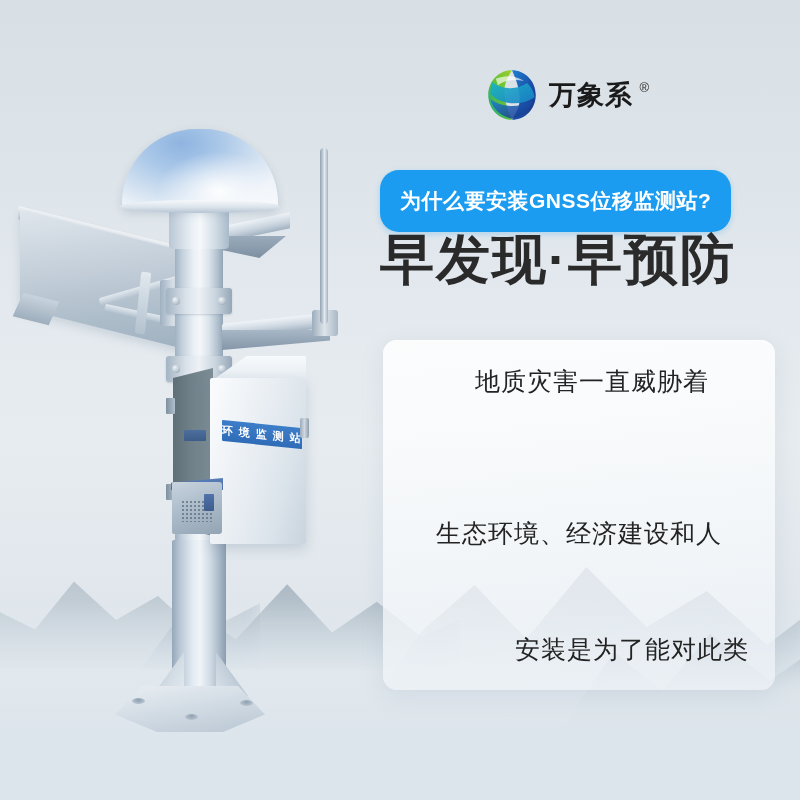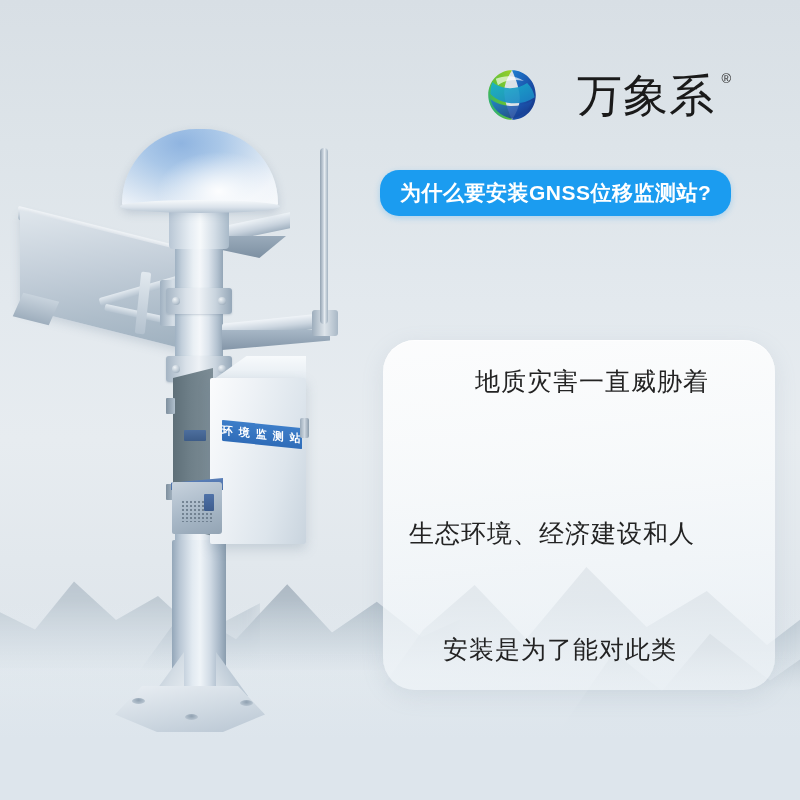--- a/index.html
+++ b/index.html
@@ -328,41 +328,40 @@
   .logo-row {
     position: absolute; left: 115px; top: 68px;
     display: flex; align-items: center; gap: 10px;
   }
   .logo-mark {
     width: 54px; height: 54px;
     flex: 0 0 auto;
   }
   .logo-text-wrap { position: relative; }
   .logo-text {
-    font-size: 45px;
-    font-weight: normal;
+    font-size: 27px;
+    font-weight: bold;
     color: #1a1a1a;
     letter-spacing: 1px;
     line-height: 1;
     white-space: nowrap;
-    margin-left: 28px;
   }
   .logo-reg {
     position: absolute; right: -16px; top: -2px;
     font-size: 13px; color: #2b2b2b;
   }
 
   
   .badge {
     position: absolute; left: 10px; top: 170px;
     height: 38px;
     background: #1b9cf0;
     border-radius: 19px;
     display: flex; align-items: center; justify-content: center;
-    padding: 4px 20px;
+    padding: 12px 20px;
     box-shadow: 0 2px 6px rgba(27,156,240,.28);
   }
   .badge span {
     color: #ffffff;
     font-size: 21px;
     font-weight: bold;
     letter-spacing: .5px;
     white-space: nowrap;
   }
 
@@ -374,21 +373,21 @@
     color: #2a2a2a;
     letter-spacing: 2px;
     white-space: nowrap;
     line-height: 1.15;
   }
 
   
   .panel {
     position: absolute; left: 13px; top: 340px;
     width: 392px; height: 350px;
-    border-radius: 32px;
+    border-radius: 14px;
     background: linear-gradient(175deg,
         rgba(255,255,255,.88) 0%,
         rgba(250,252,253,.80) 40%,
         rgba(244,248,251,.74) 72%,
         rgba(238,243,247,.66) 100%);
     box-shadow: 0 6px 22px rgba(130,150,170,.16),
                 inset 0 1px 0 rgba(255,255,255,.7);
   }
   .panel-lines {
     position: absolute; left: 0; top: 0;
@@ -398,22 +397,22 @@
     display: flex; flex-direction: column; justify-content: space-between;
   }
   .pline {
     font-size: 25px;
     color: #232323;
     letter-spacing: 1px;
     white-space: nowrap;
     line-height: 1.2;
   }
   .pline.indent-a { text-align: center; padding-left: 26px; }
-  .pline.indent-b { text-align: left; margin-top: 36px; }
-  .pline.indent-c { text-align: left; padding-left: 34px; }
+  .pline.indent-b { text-align: center; margin-top: 36px; }
+  .pline.indent-c { text-align: right; padding-left: 34px; }
 </style>
 </head>
 <body>
 
 <div id="poster">
 
   <div class="mountain m1"></div>
   <div class="mountain m2"></div>
   <div class="mountain m3"></div>
   <div class="mountain m4"></div>
@@ -506,20 +505,21 @@
       <div class="logo-text-wrap">
         <div class="logo-text">万象系</div>
         <div class="logo-reg">®</div>
       </div>
     </div>
 
     <div class="badge">
       <span>为什么要安装GNSS位移监测站?</span>
     </div>
 
+    <div class="headline">早发现·早预防</div>
 
     <div class="panel">
       <div class="panel-lines">
         <div class="pline indent-a">地质灾害一直威胁着</div>
         <div class="pline indent-b">生态环境、经济建设和人</div>
         <div class="pline indent-c">安装是为了能对此类</div>
       </div>
     </div>
 
   </div>

